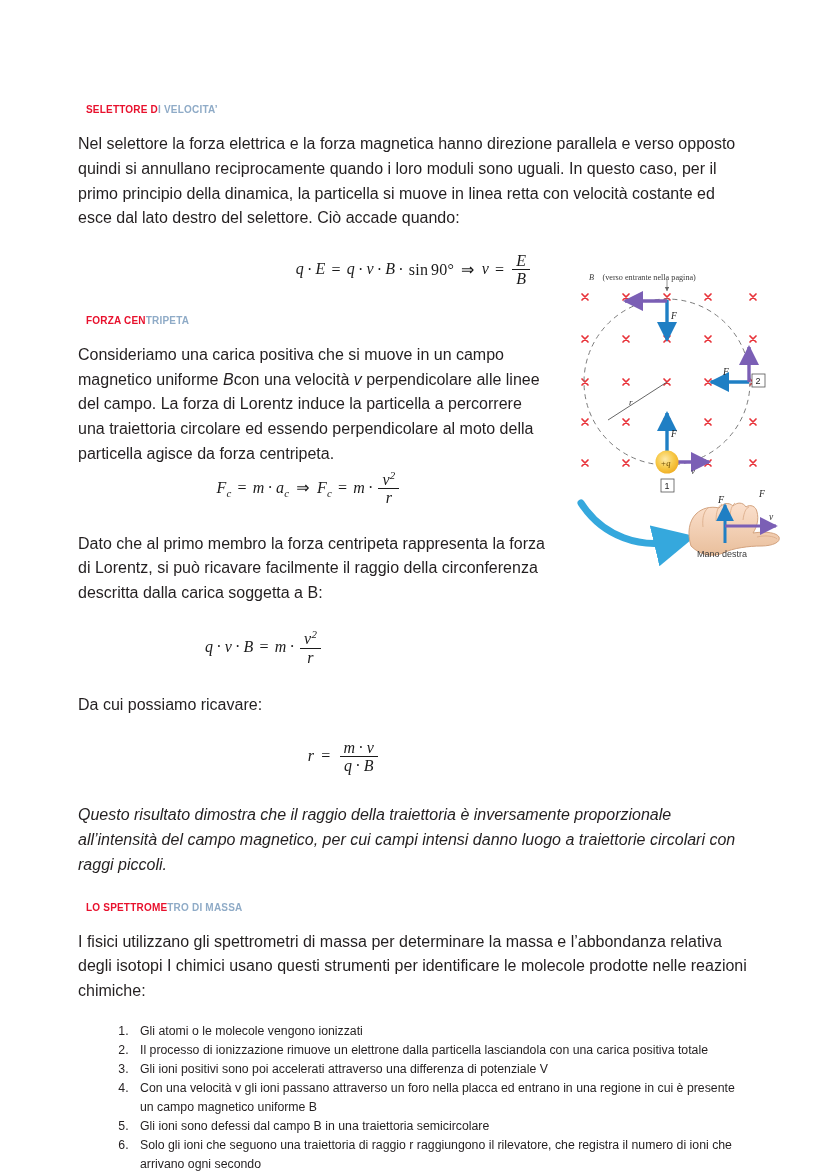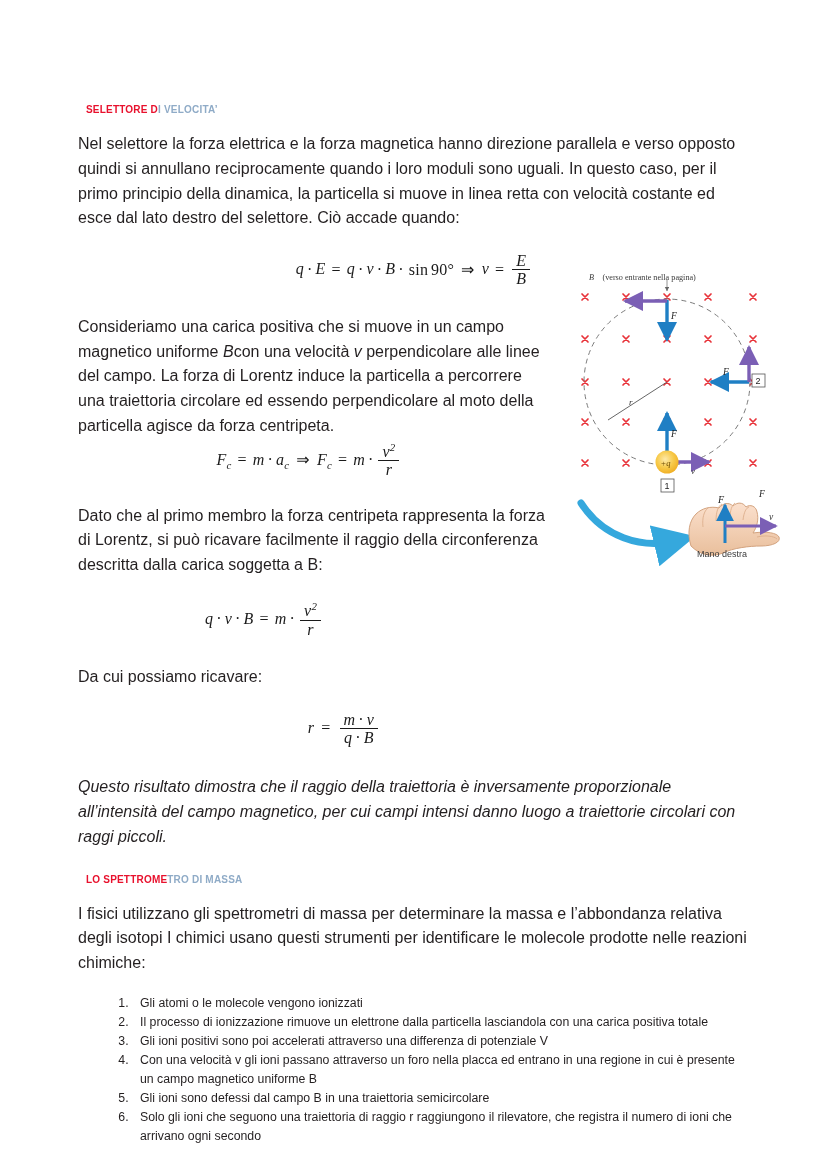--- a/index.html
+++ b/index.html
@@ -119,20 +119,23 @@
     <h2 class="heading" style="margin-bottom:16px;">
       <span class="hd-red">SELETTORE D</span><span class="hd-blue">I VELOCITA’</span>
     </h2>
 
     <p class="para" style="margin-bottom:22px;">Nel selettore la forza elettrica e la forza magnetica hanno direzione parallela e verso opposto quindi si annullano reciprocamente quando i loro moduli sono uguali. In questo caso, per il primo principio della dinamica, la particella si muove in linea retta con velocità costante ed esce dal lato destro del selettore. Ciò accade quando:</p>
 
     <div class="eq" style="margin:4px 0 26px 0;">
       <span>q</span><span class="up" style="margin:0 3px;">·</span><span>E</span><span class="up" style="margin:0 6px;">=</span><span>q</span><span class="up" style="margin:0 3px;">·</span><span>v</span><span class="up" style="margin:0 3px;">·</span><span>B</span><span class="up" style="margin:0 3px;">·</span><span class="up" style="margin-left:2px;">sin</span><span class="up" style="margin-left:3px;">90°</span><span class="arrow-imp">⇒</span><span>v</span><span class="up" style="margin:0 6px;">=</span><span class="frac"><span class="num">E</span><span class="den">B</span></span>
     </div>
 
+    <h2 class="heading" style="margin-bottom:16px;">
+      <span class="hd-red">FORZA CEN</span><span class="hd-blue">TRIPETA</span>
+    </h2>
 
     <p class="para narrow" style="margin-bottom:4px;">
       <span>Consideriamo una carica positiva che si muove in un campo magnetico uniforme </span><i>B</i><span>con una velocità </span><i>v</i><span> perpendicolare alle linee del campo. La forza di Lorentz induce la particella a percorrere una traiettoria circolare ed essendo perpendicolare al moto della particella agisce da forza centripeta.</span>
     </p>
 
 
     <div class="eq" style="margin:0 0 24px 0; padding-right:210px;">
       <span>F</span><span class="sub">c</span><span class="up" style="margin:0 6px;">=</span><span>m</span><span class="up" style="margin:0 3px;">·</span><span>a</span><span class="sub">c</span><span class="arrow-imp">⇒</span><span>F</span><span class="sub">c</span><span class="up" style="margin:0 6px;">=</span><span>m</span><span class="up" style="margin:0 3px;">·</span><span class="frac"><span class="num"><span>v</span><span class="sup">2</span></span><span class="den">r</span></span>
     </div>
 

